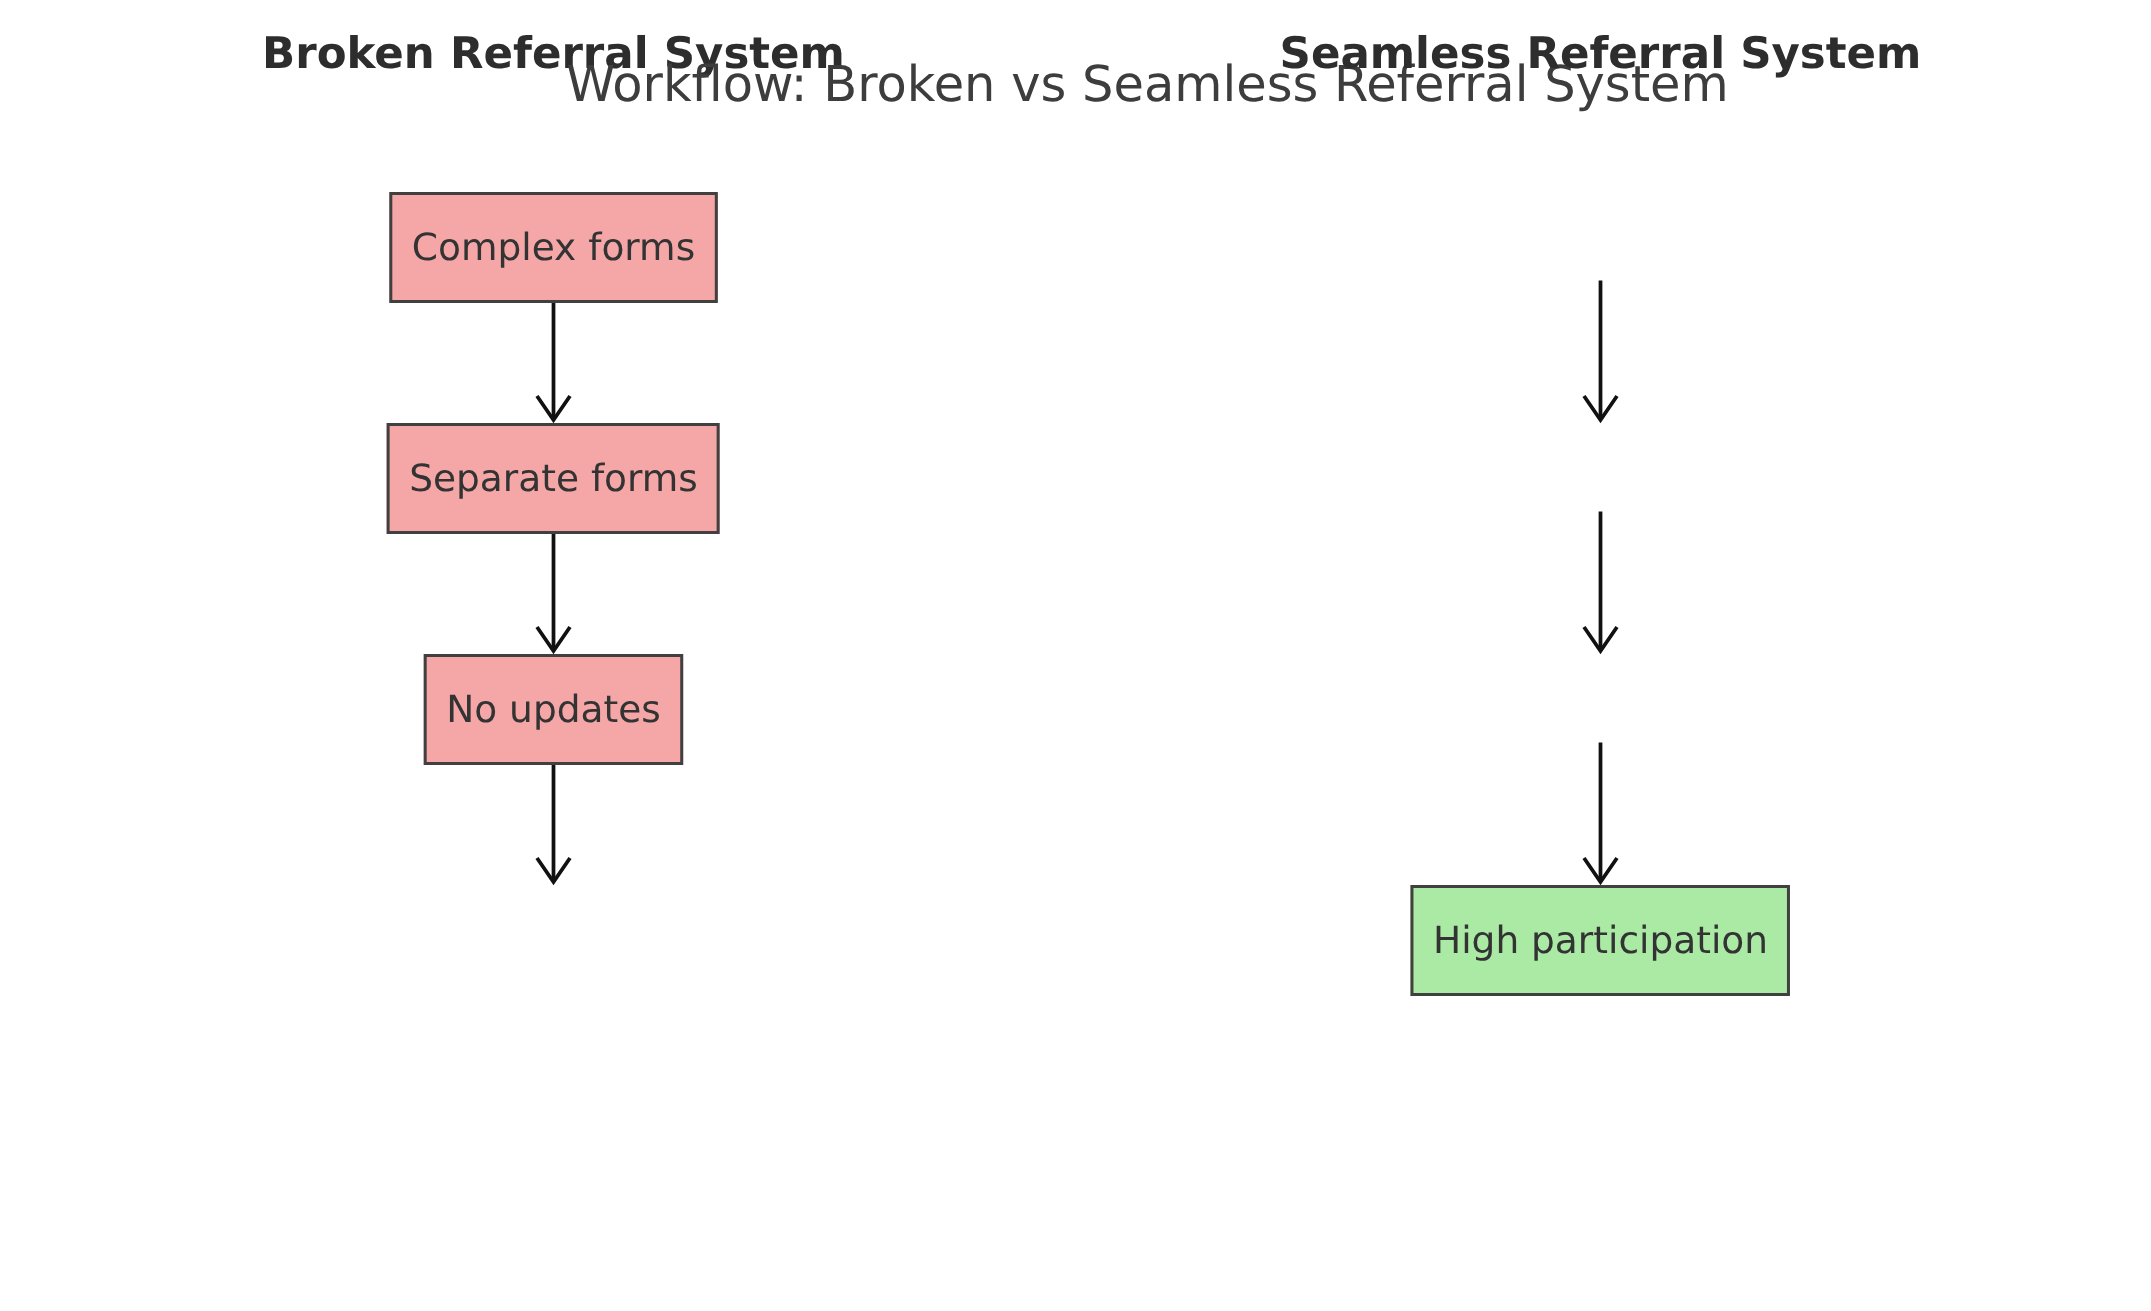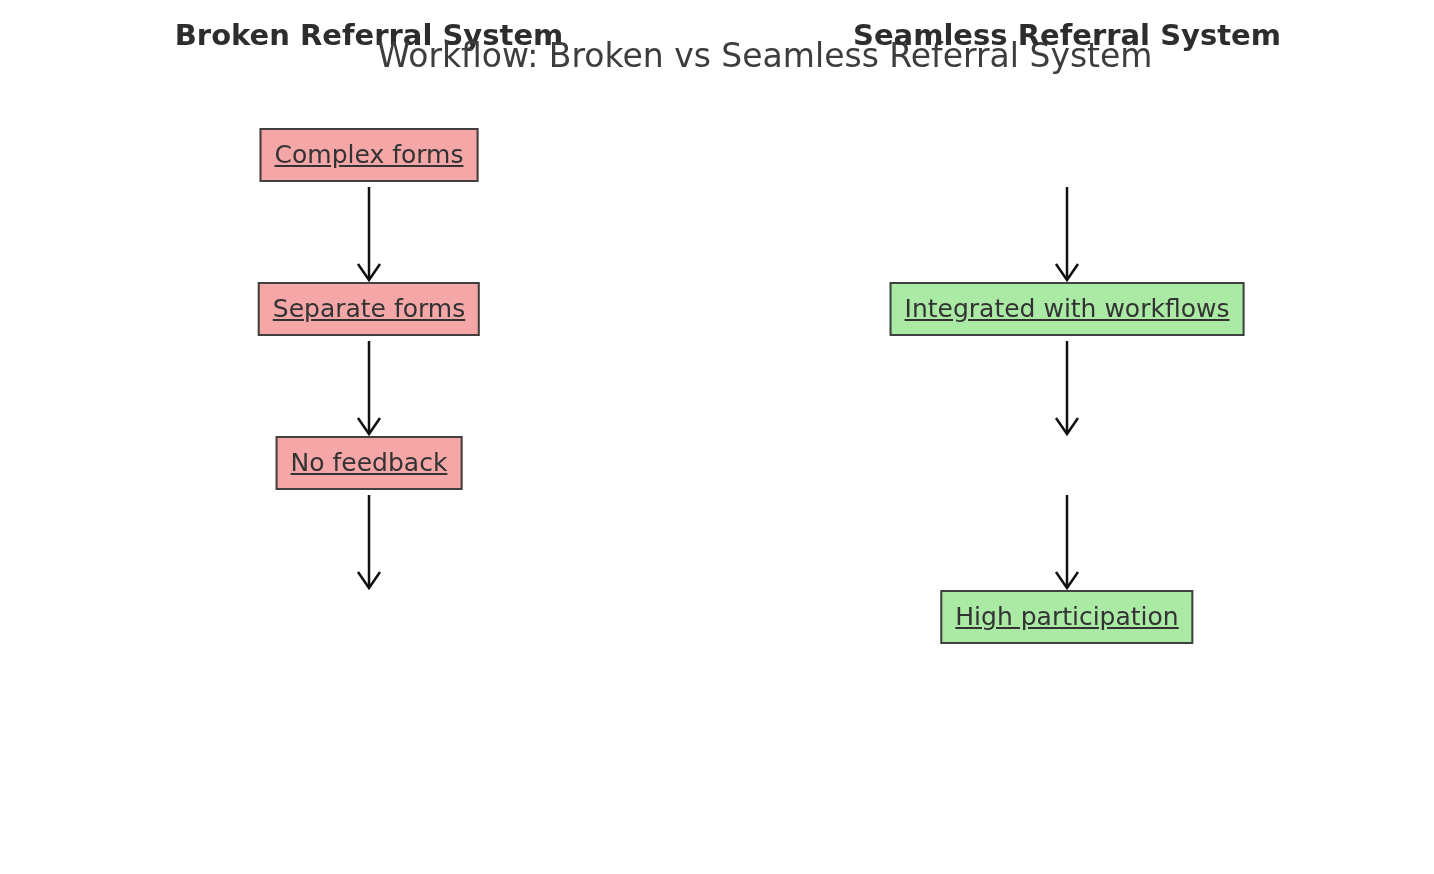--- a/index.html
+++ b/index.html
@@ -34,27 +34,26 @@
     color: var(--header-color, #2d2d2d);
     white-space: nowrap;
   }
   .col-header.left  { left: 369px; }
   .col-header.right { left: 1067px; }
   .node {
     position: absolute;
     transform: translateX(-50%);
     height: 46px;
     line-height: 46px;
-    padding: 2px 13px;
+    padding: 12px 13px;
     font-size: 25px;
     color: var(--node-text-color, #333333);
     border: 2px solid var(--node-border-color, #404040);
     white-space: nowrap;
     text-align: left;
-    text-decoration: underline;
   }
   .node.broken   { background: var(--broken-fill, #f5a7a7); left: 369px; }
   .node.seamless { background: var(--seamless-fill, #aaeaa5); left: 1067px; }
   .row-0 { top: 128px; }
   .row-1 { top: 282px; }
   .row-2 { top: 436px; }
   .row-3 { top: 590px; }
   .arrows-layer {
     position: absolute;
     top: 0; left: 0;
@@ -103,18 +102,17 @@
   </svg>
 
   <div class="col-header left">Broken Referral System</div>
 
   <div class="fig-title">Workflow: Broken vs Seamless Referral System</div>
 
   <div class="col-header right">Seamless Referral System</div>
 
   <div class="node broken row-0">Complex forms</div>
   <div class="node broken row-1">Separate forms</div>
-  <div class="node broken row-2">No feedback</div>
+  <div class="node broken row-2">No updates</div>
 
-  <div class="node seamless row-1">Integrated with workflows</div>
   <div class="node seamless row-3">High participation</div>
 
 </div>
 
 </body></html>

